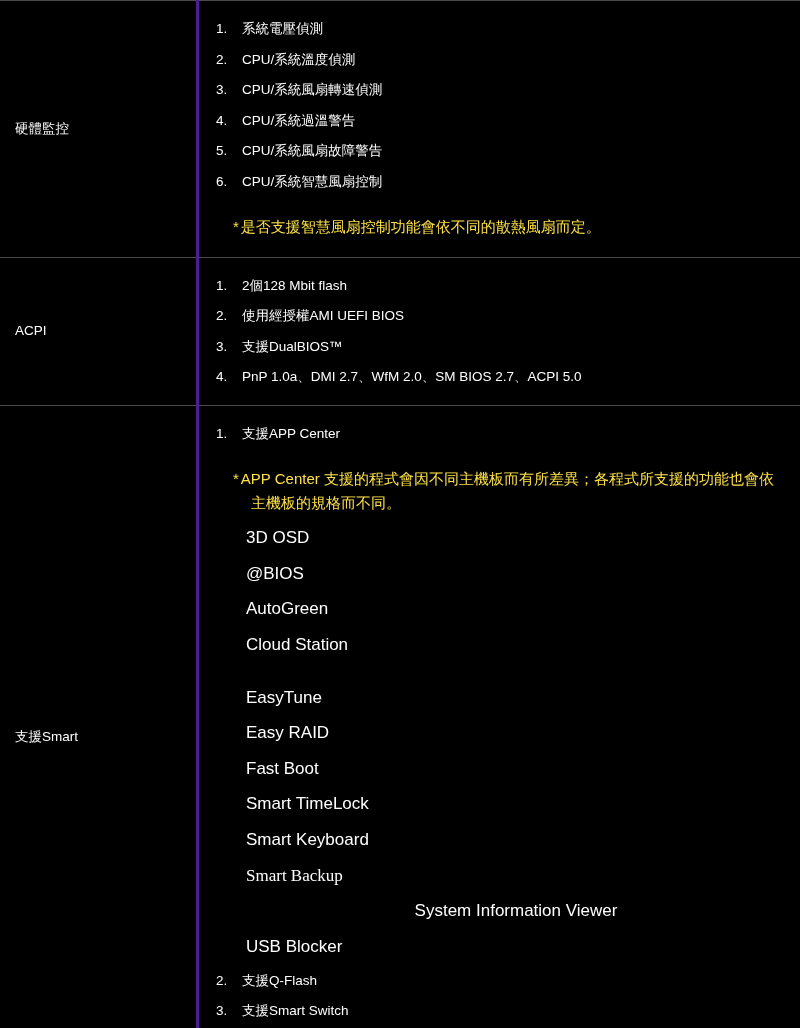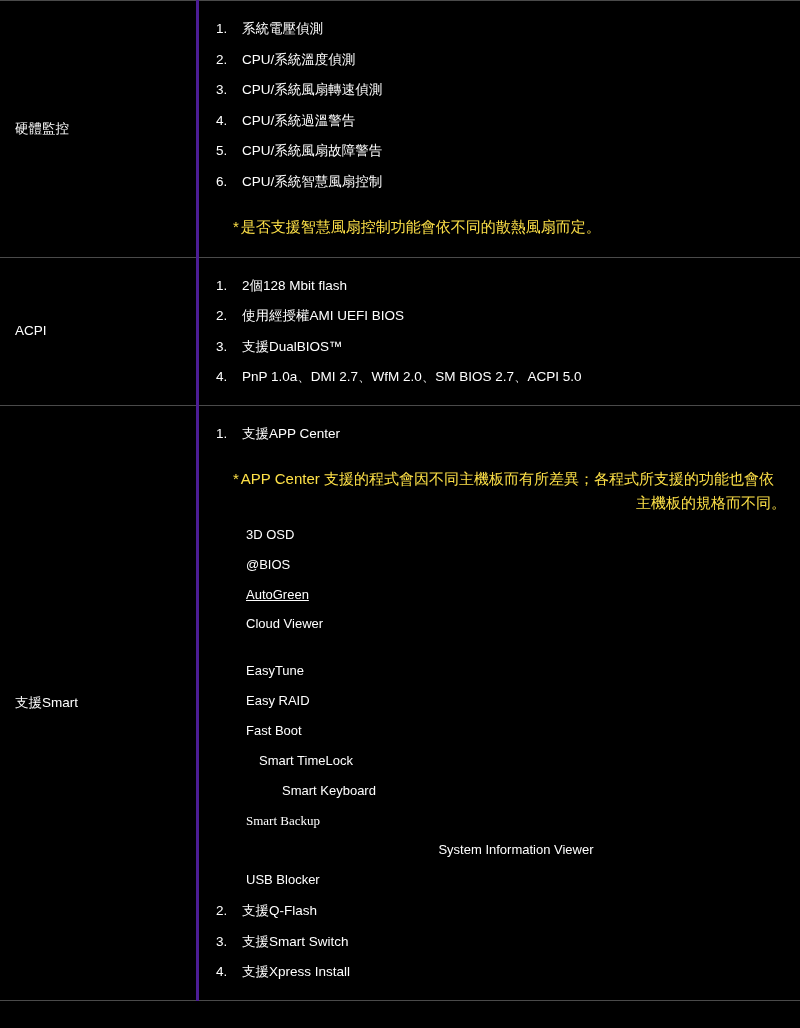--- a/index.html
+++ b/index.html
@@ -72,31 +72,30 @@
     line-height: 1.55;
     color: #fde047;
   }
   .note .note-star {
     margin-left: -9px;
     padding-right: 2px;
   }
   .note-indent {
     display: block;
     padding-left: 9px;
-    text-align: right;
   }
   .sub-list {
     list-style: none;
     margin: 12px 0 4px 0;
     padding: 0;
   }
   .sub-list li {
     padding-left: 47px;
     margin-bottom: 11px;
-    font-size: 13px;
+    font-size: 17px;
     line-height: 1.45;
     color: #ffffff;
   }
   .nested-block {
     margin-top: 10px;
   }
   .lbl-hw { padding-top: 0; }
 </style>
 </head>
 <body>
@@ -140,27 +139,27 @@
           <li>
             <span>支援APP Center</span>
             <div class="nested-block">
               <div class="note" style="padding-left:0;">
                 <span class="note-star">*</span><span>APP Center 支援的程式會因不同主機板而有所差異；各程式所支援的功能也會依</span>
                 <span class="note-indent">主機板的規格而不同。</span>
               </div>
               <ul class="sub-list" style="padding-left:0;">
                 <li style="padding-left:4px;">3D OSD</li>
                 <li style="padding-left:4px;">@BIOS</li>
-                <li style="padding-left:4px;text-decoration:underline;">AutoGreen</li>
-                <li style="padding-left:4px;">Cloud Viewer</li>
+                <li style="padding-left:4px;">AutoGreen</li>
+                <li style="padding-left:4px;">Cloud Station</li>
                 <li style="padding-left:4px;margin-top:28px;">EasyTune</li>
                 <li style="padding-left:4px;">Easy RAID</li>
                 <li style="padding-left:4px;">Fast Boot</li>
-                <li style="padding-left:4px;margin-left:13px;">Smart TimeLock</li>
-                <li style="padding-left:4px;margin-left:36px;">Smart Keyboard</li>
+                <li style="padding-left:4px;">Smart TimeLock</li>
+                <li style="padding-left:4px;">Smart Keyboard</li>
                 <li style="padding-left:4px;font-family:Liberation Serif, serif;">Smart Backup</li>
                 <li style="padding-left:4px;text-align:center;">System Information Viewer</li>
                 <li style="padding-left:4px;">USB Blocker</li>
               </ul>
             </div>
           </li>
           <li>支援Q-Flash</li>
           <li>支援Smart Switch</li>
           <li>支援Xpress Install</li>
         </ol>

